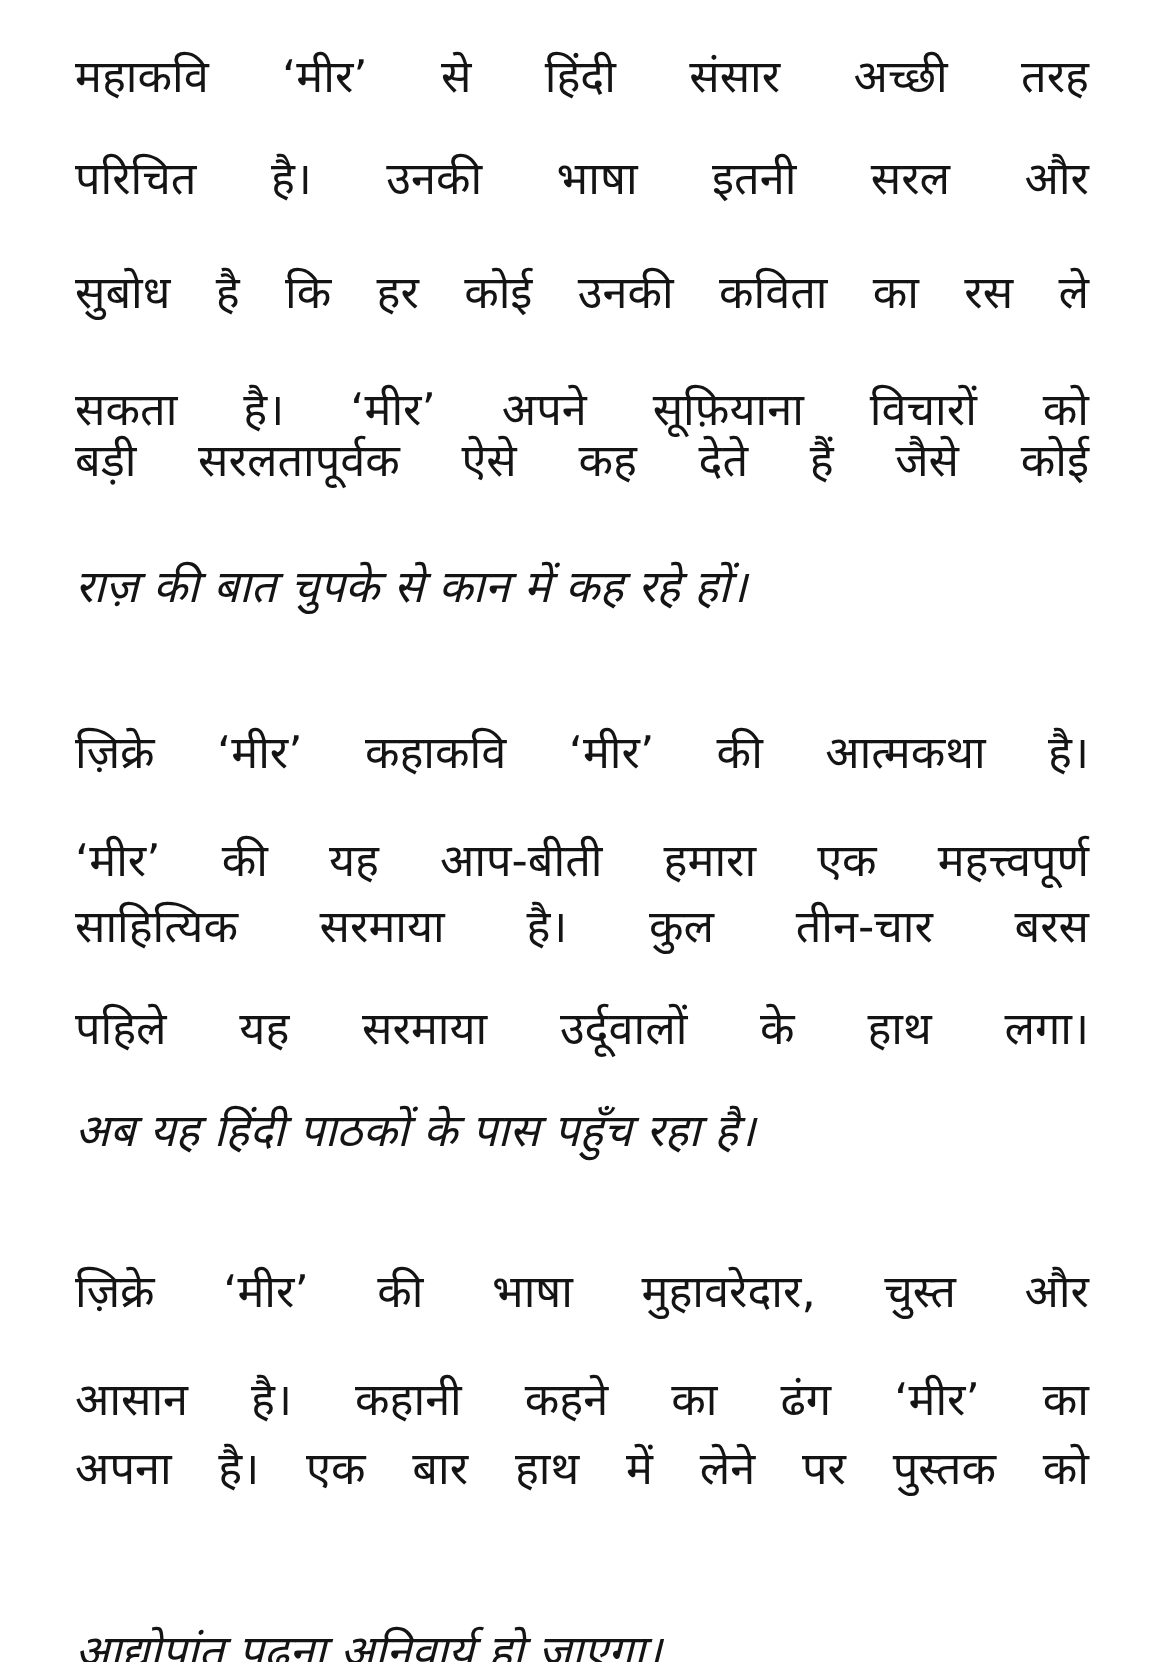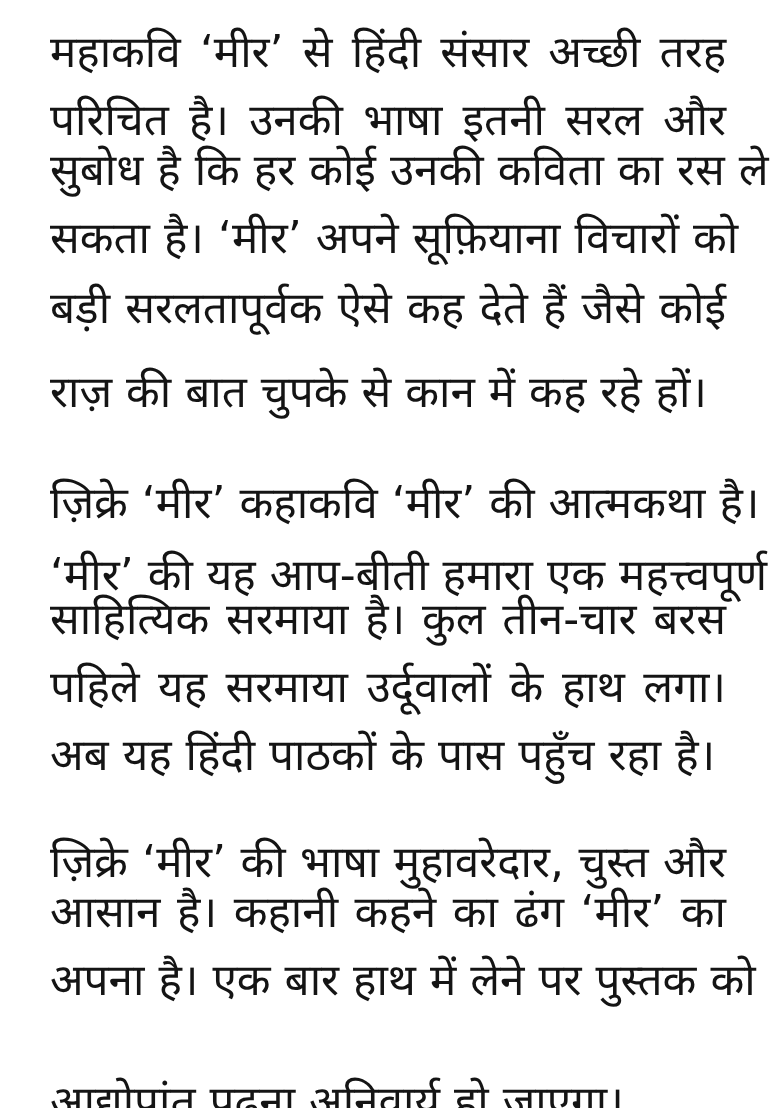--- a/index.html
+++ b/index.html
@@ -22,54 +22,55 @@
       width: 676px;
     }
     .paragraph {
       margin: 0;
     }
     .line {
       position: absolute;
       left: 0;
       width: 676px;
       height: 68px;
-      font-size: 44px;
+      font-size: 30px;
       line-height: 68px;
       white-space: nowrap;
       text-align: justify;
       text-align-last: justify;
       letter-spacing: 0;
     }
     .line.last {
       text-align: left;
       text-align-last: left;
+      font-style: italic;
     }
   </style>
 </head>
 <body>
 
 <div class="page">
 
   <div class="paragraph">
     <div class="line" style="top:18px">महाकवि ‘मीर’ से हिंदी संसार अच्छी तरह</div>
     <div class="line" style="top:86px">परिचित है। उनकी भाषा इतनी सरल और</div>
-    <div class="line" style="top:136px">सुबोध है कि हर कोई उनकी कविता का रस ले</div>
-    <div class="line" style="top:204px">सकता है। ‘मीर’ अपने सूफ़ियाना विचारों को</div>
+    <div class="line" style="top:162px">सुबोध है कि हर कोई उनकी कविता का रस ले</div>
+    <div class="line" style="top:240px">सकता है। ‘मीर’ अपने सूफ़ियाना विचारों को</div>
     <div class="line" style="top:274px">बड़ी सरलतापूर्वक ऐसे कह देते हैं जैसे कोई</div>
     <div class="line last" style="top:358px">राज़ की बात चुपके से कान में कह रहे हों।</div>
   </div>
 
   <div class="paragraph">
     <div class="line" style="top:469px">ज़िक्रे ‘मीर’ कहाकवि ‘मीर’ की आत्मकथा है।</div>
     <div class="line" style="top:541px">‘मीर’ की यह आप-बीती हमारा एक महत्त्वपूर्ण</div>
     <div class="line" style="top:585px">साहित्यिक सरमाया है। कुल तीन-चार बरस</div>
     <div class="line" style="top:653px">पहिले यह सरमाया उर्दूवालों के हाथ लगा।</div>
     <div class="line last" style="top:721px">अब यह हिंदी पाठकों के पास पहुँच रहा है।</div>
   </div>
 
   <div class="paragraph">
     <div class="line" style="top:828px">ज़िक्रे ‘मीर’ की भाषा मुहावरेदार, चुस्त और</div>
-    <div class="line" style="top:878px">आसान है। कहानी कहने का ढंग ‘मीर’ का</div>
+    <div class="line" style="top:900px">आसान है। कहानी कहने का ढंग ‘मीर’ का</div>
     <div class="line" style="top:946px">अपना है। एक बार हाथ में लेने पर पुस्तक को</div>
     <div class="line last" style="top:1068px">आद्योपांत पढ़ना अनिवार्य हो जाएगा।</div>
   </div>
 
 </div>
 
 </body></html>

